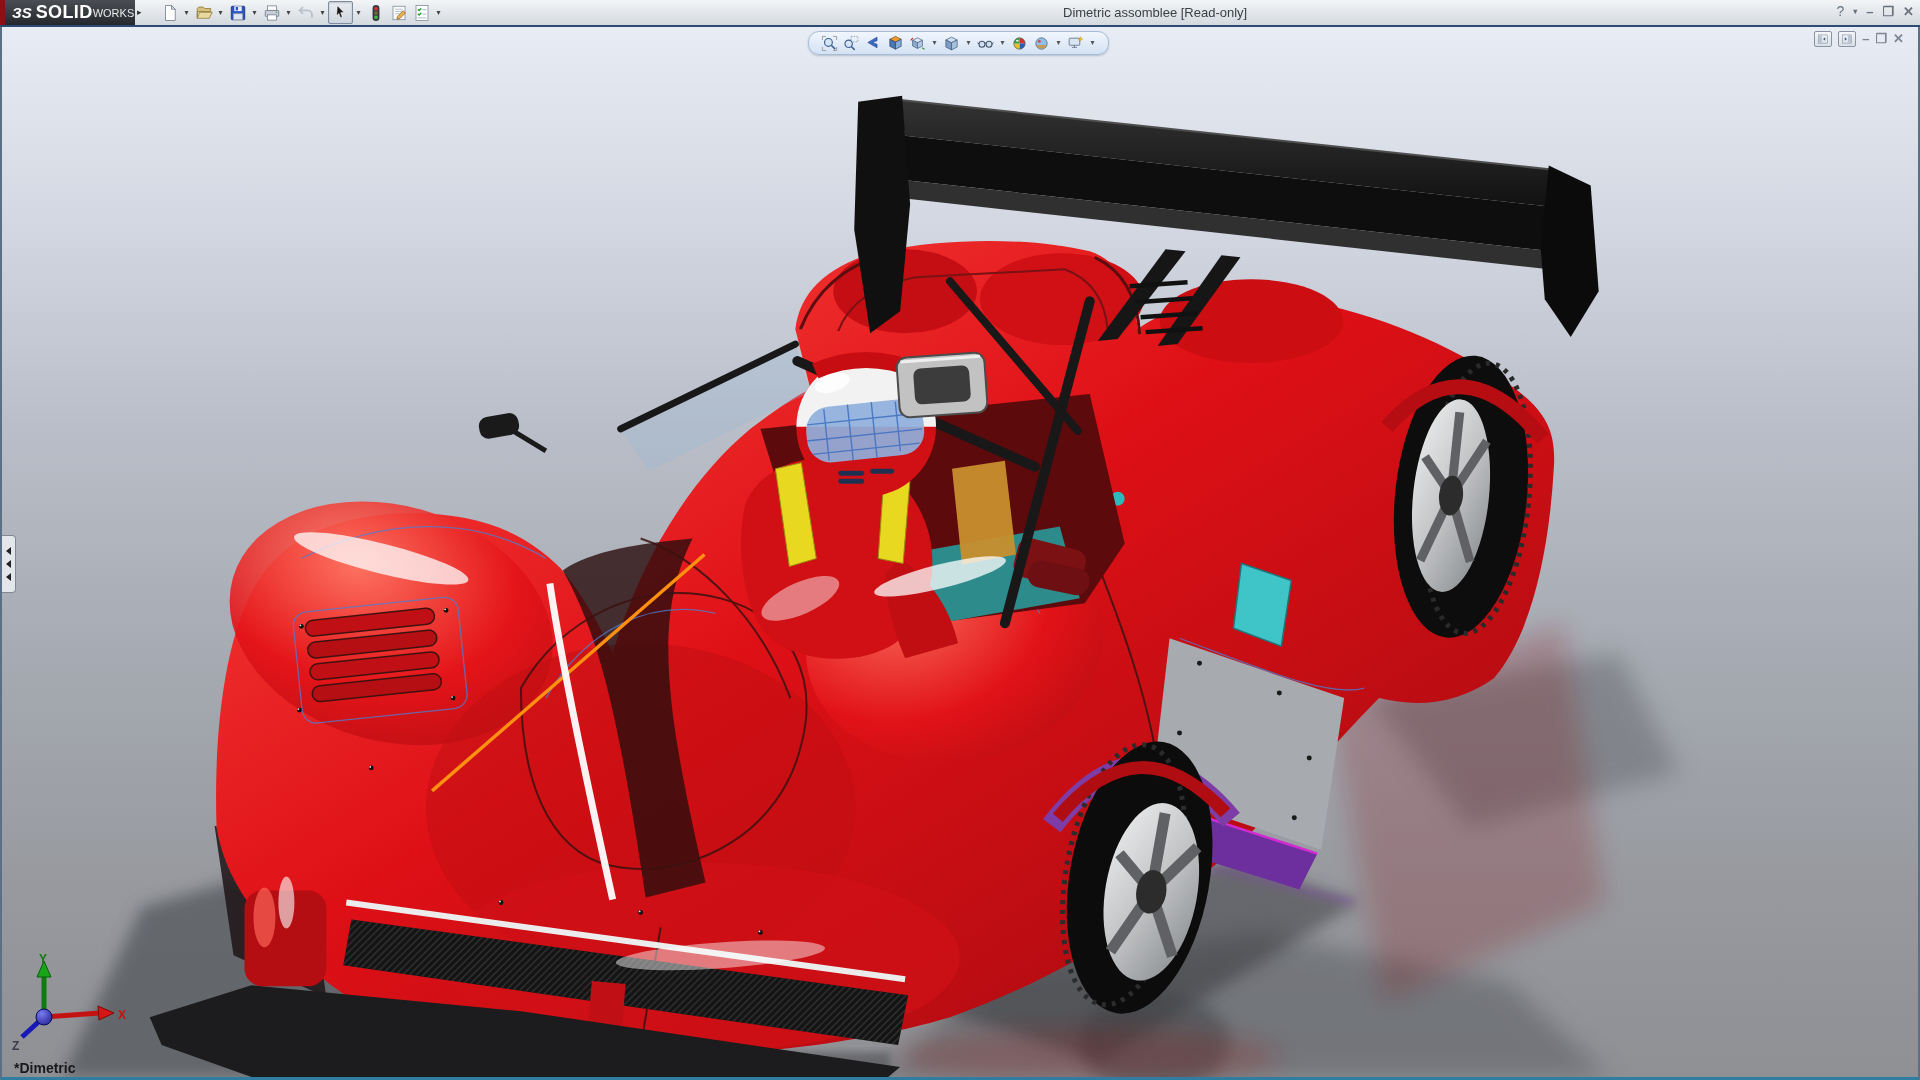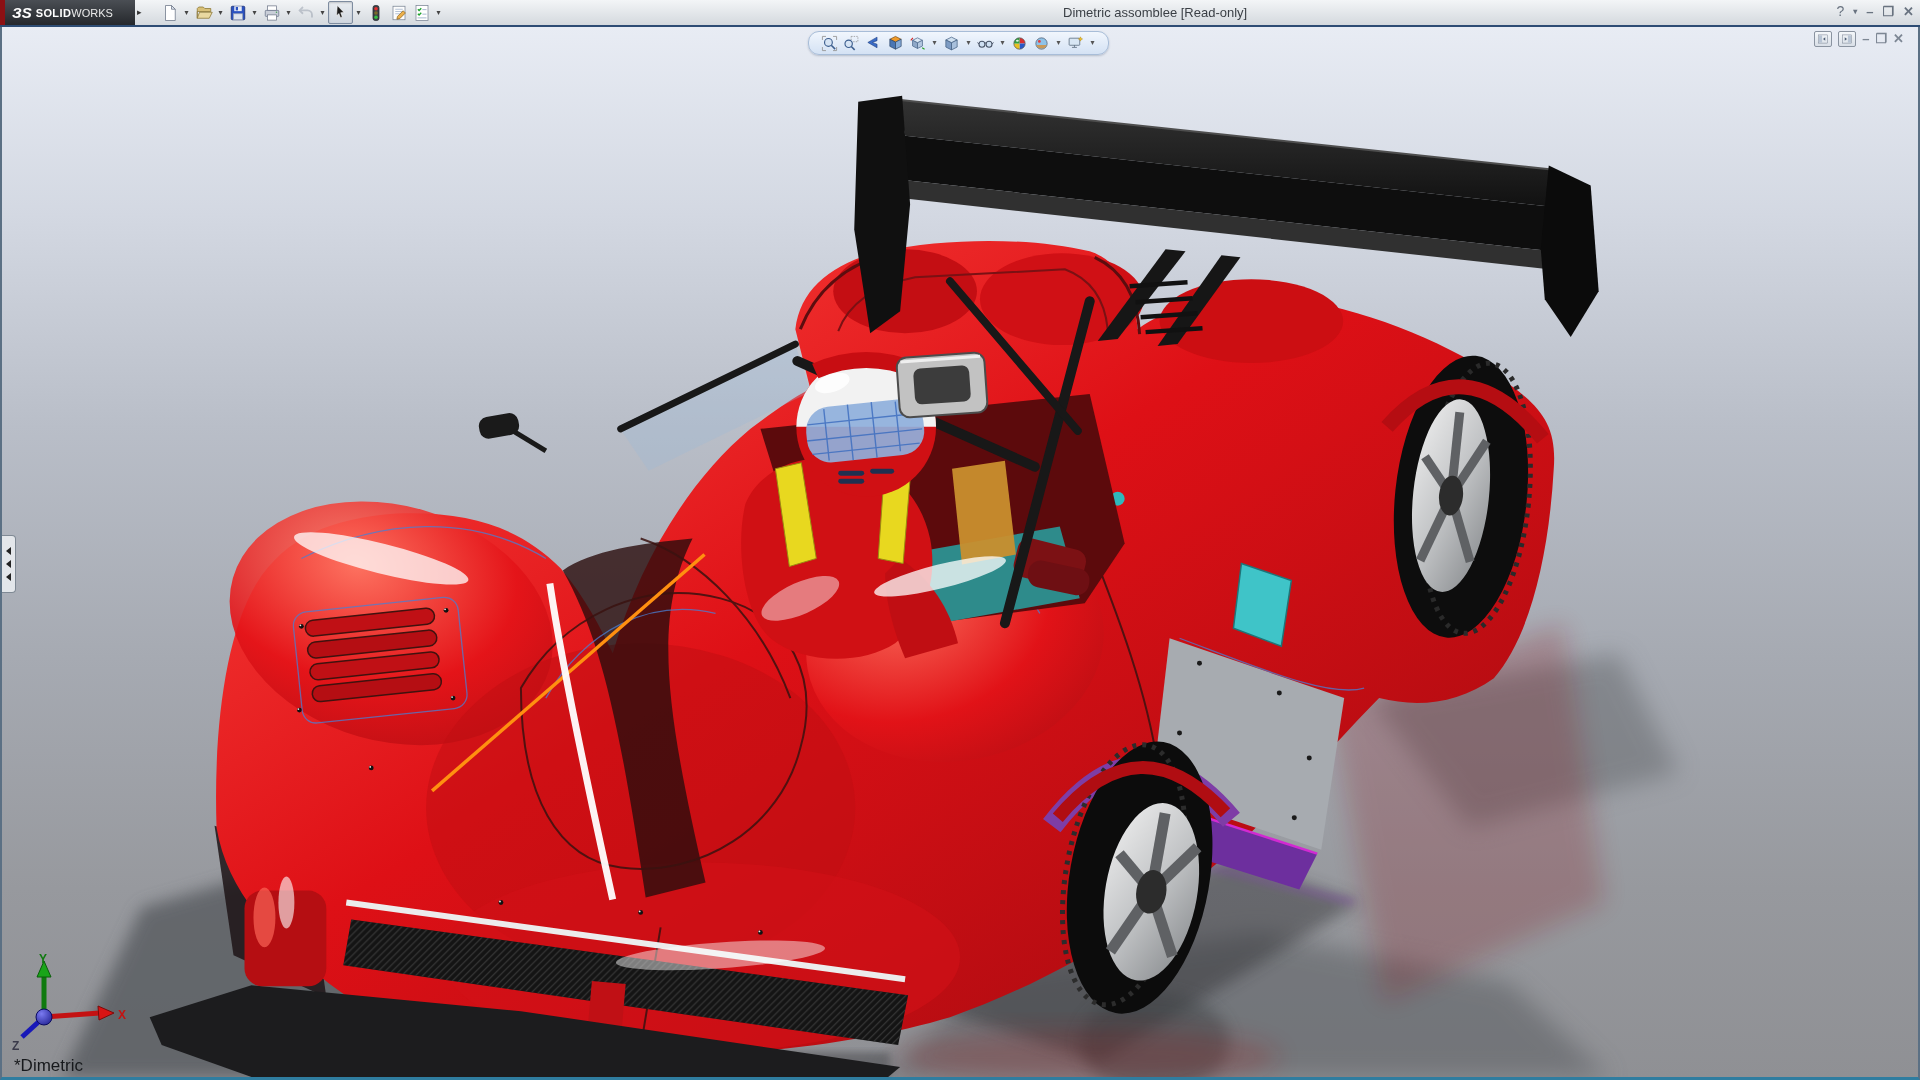--- a/index.html
+++ b/index.html
@@ -7,21 +7,21 @@
   #app{position:relative;width:1920px;height:772px;background:#14b8a6;}
 
   
   .titlebar{position:absolute;top:0;left:0;width:1920px;height:25px;
     background:linear-gradient(#f3f5f7,#d4d9de);border-bottom:1px solid #a9b1ba;}
   .red-strip{position:absolute;left:0;top:0;width:5px;height:25px;background:#8c1013;}
   .brand{position:absolute;left:5px;top:0;width:130px;height:25px;
     background:linear-gradient(#4a4e54,#25282c);color:#fff;display:flex;
     align-items:center;padding-left:7px;box-sizing:border-box;}
   .brand .glyph{font-style:italic;font-weight:bold;font-size:15px;margin-right:4px;}
-  .brand .bold{font-weight:bold;font-size:11px;letter-spacing:.4px;}
+  .brand .bold{font-weight:bold;font-size:18px;letter-spacing:.4px;}
   .brand .light{font-weight:normal;font-size:11px;color:#e9e9e9;}
   .brand-arrow{position:absolute;left:137px;top:7px;font-size:9px;color:#333;}
   .main-toolbar{position:absolute;left:158px;top:1px;height:23px;display:flex;align-items:center;}
   .tbtn{width:23px;height:21px;display:flex;align-items:center;justify-content:center;border-radius:2px;}
   .tbtn svg{width:18px;height:18px;}
   .tbtn.active{background:linear-gradient(#e9edf2,#cfd6df);border:1px solid #7e8ca0;
     box-shadow:inset 0 1px 2px rgba(0,0,0,.18);}
   .tbtn.disabled{opacity:.45;}
   .dd{width:11px;font-size:8px;color:#444;text-align:center;line-height:21px;}
   .title{position:absolute;left:1063px;top:5px;font-size:13px;color:#3a3f45;}
@@ -54,21 +54,21 @@
 
   
   .left-tab{position:absolute;left:0;top:508px;width:13px;height:56px;background:#e3e6ea;
     border:1px solid #7f8994;border-left:none;border-radius:0 4px 4px 0;display:flex;
     flex-direction:column;align-items:center;justify-content:center;gap:5px;}
   .left-tab .tri{width:0;height:0;border-top:4px solid transparent;
     border-bottom:4px solid transparent;border-right:5px solid #222;}
 
   
   .triad{position:absolute;left:6px;bottom:24px;width:130px;height:100px;}
-  .view-label{position:absolute;left:12px;bottom:1px;font-size:17px;font-weight:normal;color:#17191c;}
+  .view-label{position:absolute;left:12px;bottom:1px;font-size:14px;font-weight:bold;color:#17191c;}
 </style>
 </head>
 <body>
 
 <svg width="0" height="0" style="position:absolute">
   <defs>
     <symbol id="sym-new" viewBox="0 0 24 24">
         <path d="M6 2h8l5 5v15H6z" fill="#fff" stroke="#6a7486"></path>
         <path d="M14 2v5h5z" fill="#dfe5ee" stroke="#6a7486"></path>
       </symbol>

